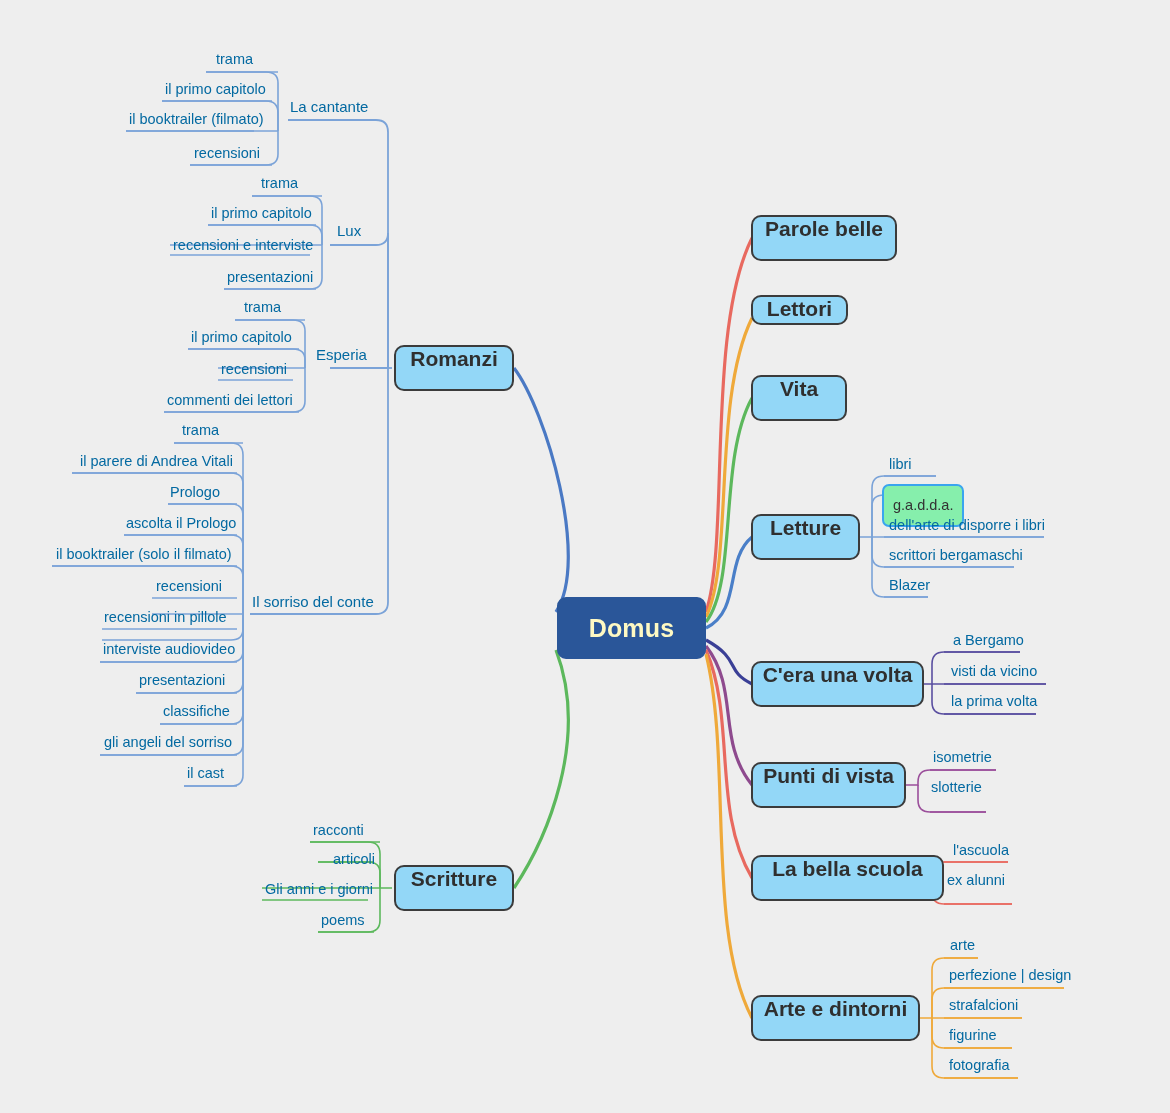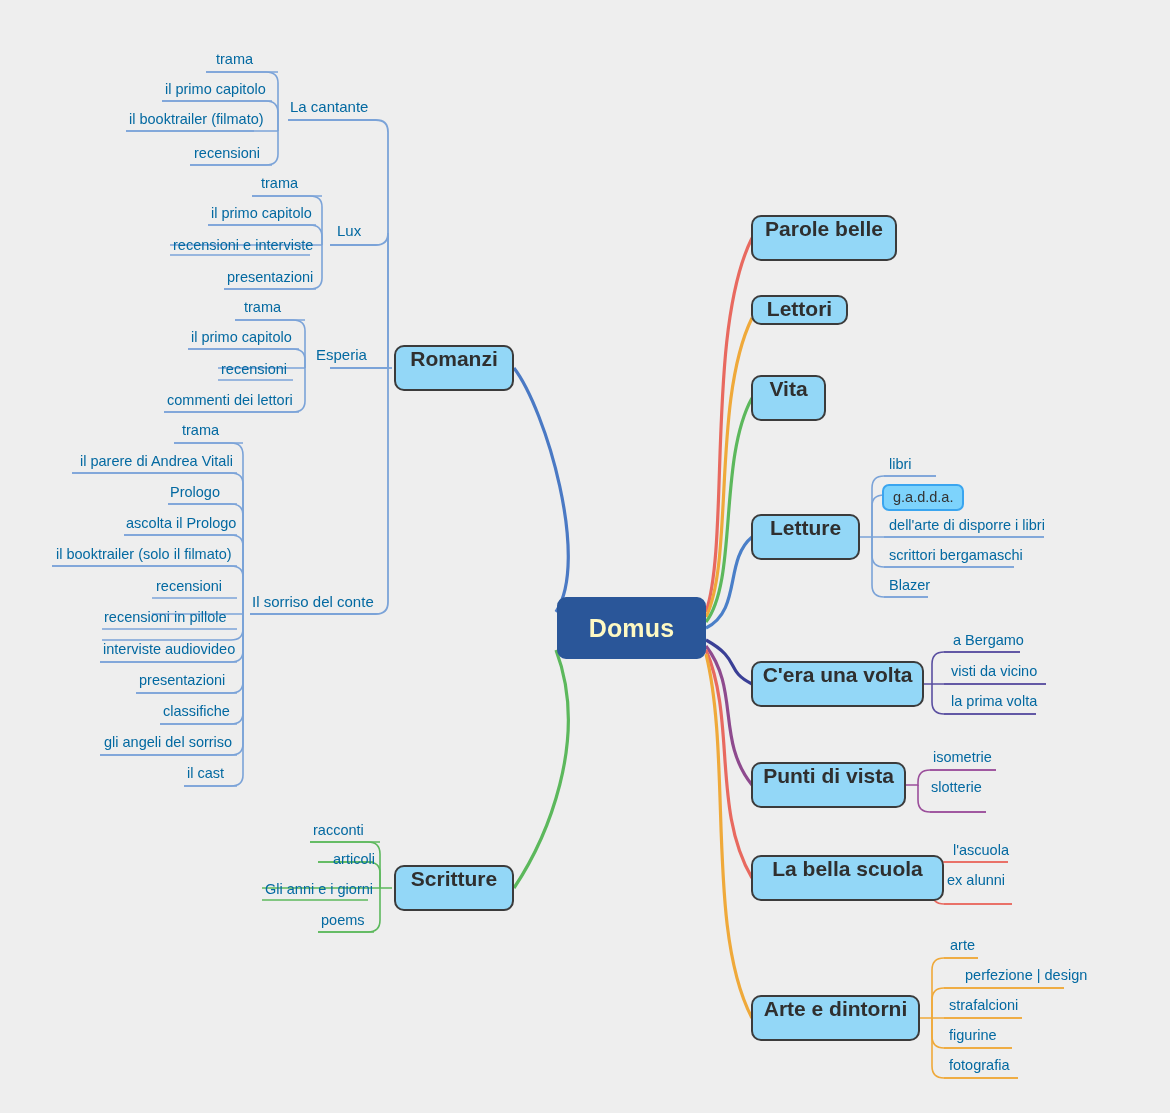--- a/index.html
+++ b/index.html
@@ -71,24 +71,24 @@
     line-height: 1;
   }
   .leaf.sz-mid { font-size: 15px; }
 
   
   .leaf-selected {
     position: absolute;
     white-space: nowrap;
     font-size: 14.5px;
     color: #333333;
-    background: #7dd3fc;
+    background: #86efac;
     border: 2px solid #3aa5ef;
     border-radius: 7px;
-    padding: 4px 9px;
+    padding: 12px 9px;
     box-sizing: border-box;
     line-height: 1;
   }
 </style>
 </head>
 <body>
 
 <div id="canvas">
 
   <svg id="wires" viewBox="0 0 1170 1113" xmlns="http://www.w3.org/2000/svg">
@@ -237,21 +237,21 @@
   </div>
 
   <div class="topic-node" style="left:751px; top:215px; width:146px; height:46px;">
     <span>Parole belle</span>
   </div>
 
   <div class="topic-node" style="left:751px; top:295px; width:97px; height:30px;">
     <span>Lettori</span>
   </div>
 
-  <div class="topic-node" style="left:751px; top:375px; width:75px; height:46px;">
+  <div class="topic-node" style="left:751px; top:375px; width:96px; height:46px;">
     <span>Vita</span>
   </div>
 
   <div class="topic-node" style="left:751px; top:514px; width:109px; height:46px;">
     <span>Letture</span>
   </div>
 
   <div class="topic-node" style="left:751px; top:661px; width:173px; height:46px;">
     <span>C'era una volta</span>
   </div>
@@ -318,18 +318,18 @@
   <div class="leaf" style="left:951px; top:664px;">visti da vicino</div>
   <div class="leaf" style="left:951px; top:694px;">la prima volta</div>
 
   <div class="leaf" style="left:933px; top:750px;">isometrie</div>
   <div class="leaf" style="left:931px; top:780px;">slotterie</div>
 
   <div class="leaf" style="left:953px; top:843px;">l'ascuola</div>
   <div class="leaf" style="left:947px; top:873px;">ex alunni</div>
 
   <div class="leaf" style="left:950px; top:938px;">arte</div>
-  <div class="leaf" style="left:949px; top:968px;margin-left:16px;">perfezione | design</div>
+  <div class="leaf" style="left:949px; top:968px;">perfezione | design</div>
   <div class="leaf" style="left:949px; top:998px;">strafalcioni</div>
   <div class="leaf" style="left:949px; top:1028px;">figurine</div>
   <div class="leaf" style="left:949px; top:1058px;">fotografia</div>
 
 </div>
 
 </body></html>

